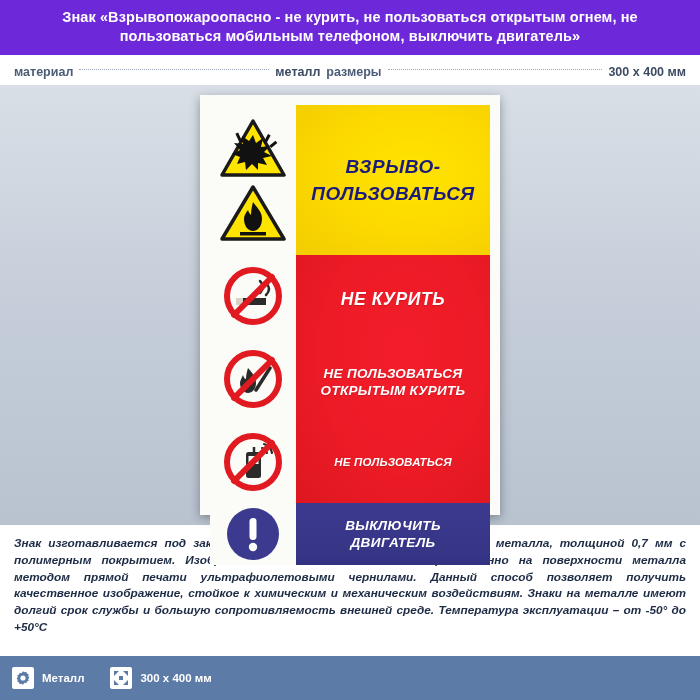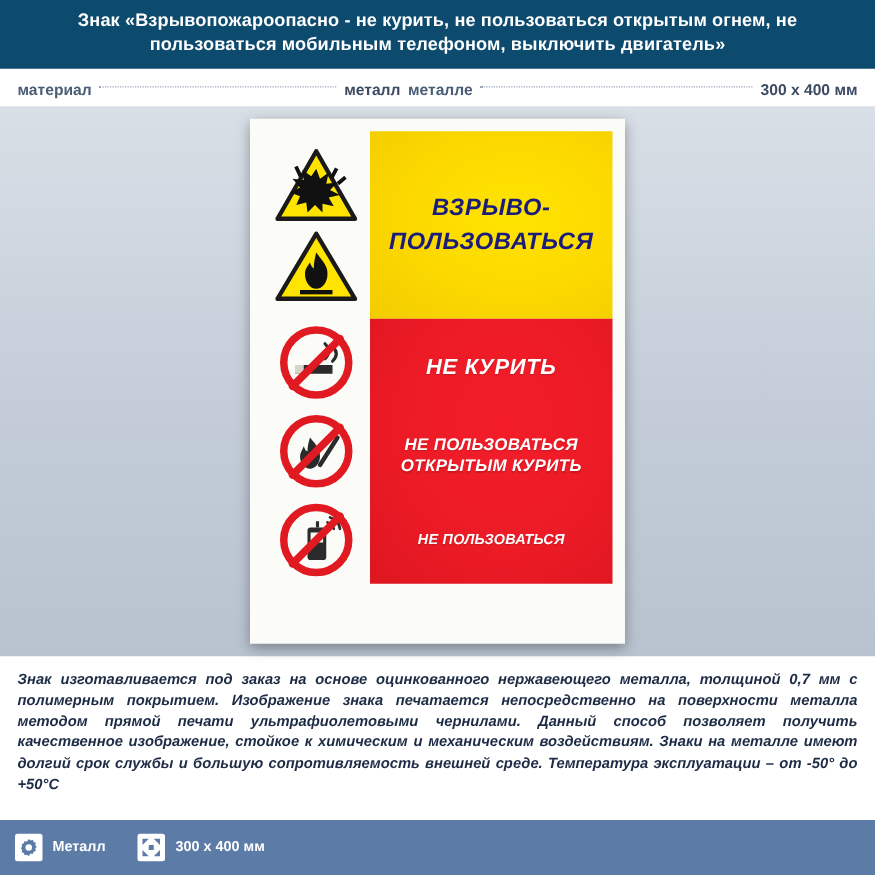--- a/index.html
+++ b/index.html
@@ -11,21 +11,21 @@
     overflow: hidden;
   }
   .page {
     position: relative;
     width: 700px; height: 700px;
     background: #ffffff;
   }
 
   
   .header {
-    background: #0c4a6e;
+    background: #6d28d9;
     color: #ffffff;
     padding: 8px 14px 10px 14px;
     text-align: center;
     font-weight: bold;
     font-size: 14.5px;
     line-height: 1.28;
     letter-spacing: 0.1px;
   }
 
   
@@ -100,21 +100,21 @@
     background: radial-gradient(ellipse at 60% 45%, #ffe400 0%, #fcd800 55%, #f2cc00 100%);
     color: #1b1b7a;
     font-weight: bold;
     font-style: italic;
     font-size: 19px;
     line-height: 1.45;
     letter-spacing: 0.5px;
   }
   .band-yellow .icon-col { flex-direction: column; gap: 6px; }
 
-  .band-red { height: 212px; }
+  .band-red { height: 248px; }
   .band-red .icon-col { flex-direction: column; justify-content: space-around; }
   .band-red .txt-col {
     background: radial-gradient(ellipse at 55% 40%, #f31d2a 0%, #ec1b26 55%, #dd1620 100%);
     flex-direction: column;
     justify-content: space-around;
     padding: 6px 4px;
     height: 100%;
   }
   .red-line {
     font-weight: bold;
@@ -177,21 +177,21 @@
 
   <div class="header">Знак «Взрывопожароопасно - не курить, не пользоваться открытым огнем, не пользоваться мобильным телефоном, выключить двигатель»</div>
 
   <div class="spec-row">
     <div class="spec-group g1">
       <span class="spec-label">материал</span>
       <span class="spec-dots"></span>
       <span class="spec-value">металл</span>
     </div>
     <div class="spec-group g2">
-      <span class="spec-label">металле</span>
+      <span class="spec-label">размеры</span>
       <span class="spec-dots"></span>
       <span class="spec-value">300 x 400 мм</span>
     </div>
   </div>
 
   <div class="sign-area">
     <div class="sign">
       <div class="sign-inner">
 
         <div class="band band-yellow">
@@ -266,20 +266,37 @@
             <div class="red-line red-2">
               <div>НЕ ПОЛЬЗОВАТЬСЯ</div>
               <div>ОТКРЫТЫМ КУРИТЬ</div>
             </div>
             <div class="red-line red-3">
               <div>НЕ ПОЛЬЗОВАТЬСЯ</div>
             </div>
           </div>
         </div>
 
+        <div class="band band-blue">
+          <div class="icon-col">
+            <span>
+              <svg width="58" height="58" viewBox="0 0 58 58">
+                <circle cx="29" cy="29" r="26" fill="#3b3a8f"></circle>
+                <rect x="25.5" y="13" width="7" height="22" rx="3.5" fill="#ffffff"></rect>
+                <circle cx="29" cy="42" r="4.2" fill="#ffffff"></circle>
+              </svg>
+            </span>
+          </div>
+          <div class="txt-col">
+            <div>
+              <div>ВЫКЛЮЧИТЬ</div>
+              <div>ДВИГАТЕЛЬ</div>
+            </div>
+          </div>
+        </div>
 
       </div>
     </div>
   </div>
 
   <div class="body-text">Знак изготавливается под заказ на основе оцинкованного нержавеющего металла, толщиной 0,7 мм с полимерным покрытием. Изображение знака печатается непосредственно на поверхности металла методом прямой печати ультрафиолетовыми чернилами. Данный способ позволяет получить качественное изображение, стойкое к химическим и механическим воздействиям. Знаки на металле имеют долгий срок службы и большую сопротивляемость внешней среде. Температура эксплуатации – от -50° до +50°С</div>
 
   <div class="footer">
     <div class="foot-item">
       <span class="foot-ico">

